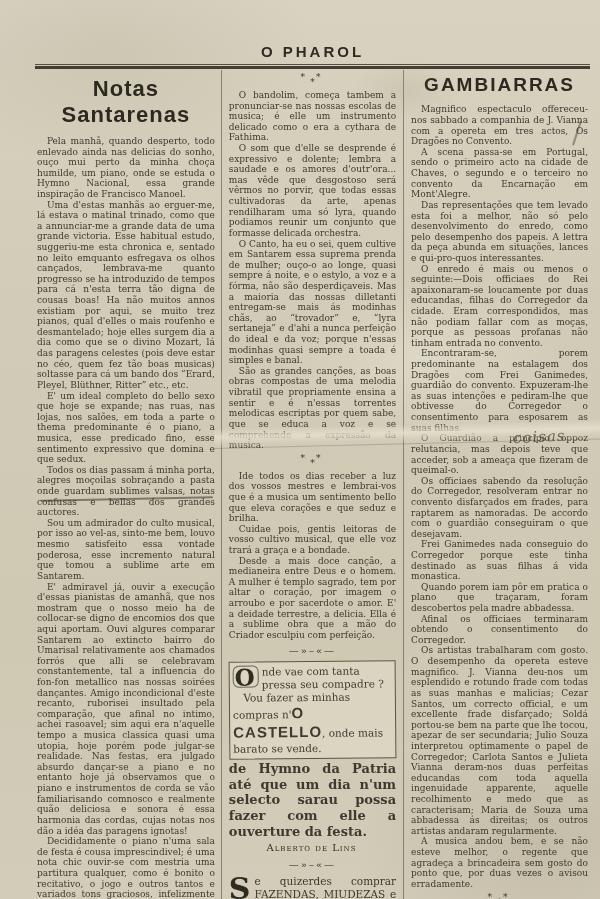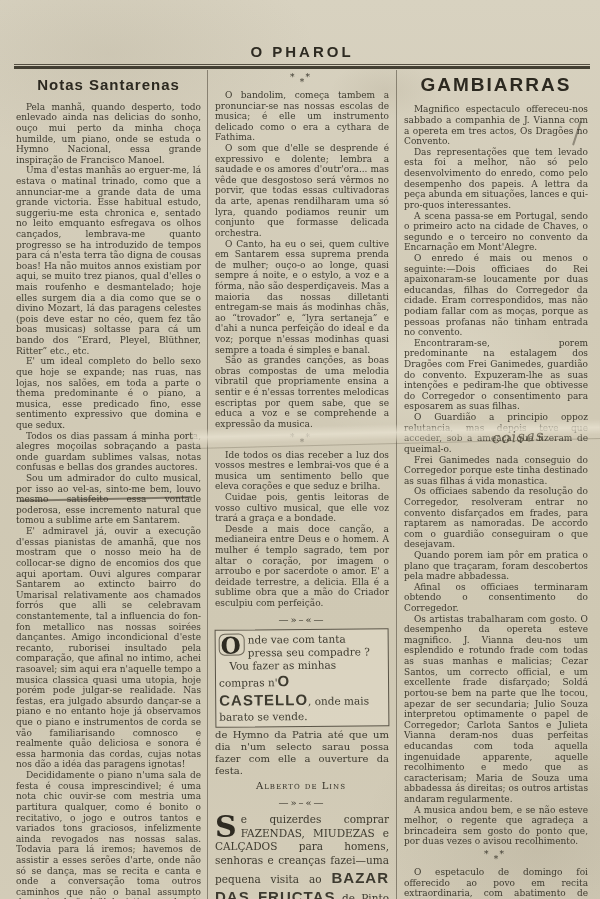--- a/index.html
+++ b/index.html
@@ -7,21 +7,21 @@
   body{
     width:600px; height:899px; overflow:hidden; position:relative;
     font-family:"DejaVu Serif", serif;
     color:#3d3a2f;
     background:
       radial-gradient(ellipse 300px 160px at 18% 6%, rgba(115,105,80,.10), transparent 70%),
       radial-gradient(ellipse 260px 200px at 90% 94%, rgba(110,100,78,.14), transparent 70%),
       radial-gradient(ellipse 200px 120px at 70% 40%, rgba(255,252,240,.25), transparent 70%),
       linear-gradient(180deg,#d8d2c0 0%, #d2cbb7 35%, #cfc8b3 70%, #d3ccb8 100%);
   }
-  .page{ position:absolute; inset:0; padding:6px 10px 0 14px; }
+  .page{ position:absolute; inset:0; padding:6px 10px 0 14px;margin-left:21px; }
 
   
   .masthead{ text-align:center; padding-top:36px; }
   .masthead h1{
     display:inline-block;
     font-family:"Liberation Sans", sans-serif;
     font-size:15px; font-weight:bold; letter-spacing:3px; color:#2e2b22;
   }
   .mast-rule{
     margin-top:3px; height:5px;
@@ -39,21 +39,21 @@
     border-left:1px solid rgba(74,68,54,.55);
     border-right:1px solid rgba(74,68,54,.55);
   }
   .col-right{ width:193px; padding:2px 2px 0 7px; }
 
   h2.art-title{
     font-family:"Liberation Sans", sans-serif;
     text-align:center; font-weight:bold; color:#2c2920;
     margin:4px 0 8px;
   }
-  .col-left h2.art-title{ font-size:15px; letter-spacing:1px; }
+  .col-left h2.art-title{ font-size:22px; letter-spacing:1px; }
   .col-right h2.art-title{ font-size:19px; letter-spacing:2px; margin-top:2px; }
 
   
   .asterism{ text-align:center; line-height:6px; margin:4px 0 5px; color:#3b382e; font-size:9px;}
   .asterism span{ display:block; letter-spacing:4px; }
   .asterism .ast2{ margin-top:-1px; letter-spacing:0; }
   .ornament{ text-align:center; font-size:10px; letter-spacing:2px; color:#3b382e; margin:5px 0 4px; }
 
   
   .dropcap{
@@ -64,21 +64,21 @@
     margin:2px 0 1px; padding:3px 4px 3px 3px;
     border:1px solid rgba(58,53,41,.8);
     background:rgba(232,226,209,.45);
     transform:rotate(-.5deg);
     font-size:10.5px; line-height:1.25; text-align:left;
   }
   .pasted-ad .dropcap{ font-size:23px; line-height:19px; padding:1px 3px 0 1px;
     border:1px solid rgba(58,53,41,.7); border-radius:6px; margin-right:3px;}
   .pasted-ad .ad-indent{ text-indent:1em; }
   .brand{ font-weight:bold; letter-spacing:1px; font-family:"Liberation Sans", sans-serif; font-size:15px;}
-  .continuation{ font-size:10px; line-height:1.2; margin-top:2px; }
+  .continuation{ font-size:13px; line-height:1.2; margin-top:2px;font-weight:bold; }
   .signature{ text-align:center; font-variant:small-caps; letter-spacing:1px;
     font-size:10px; margin:3px 2px 1px 0; color:#333026; }
 
   .big-ad{ font-size:10.5px; line-height:1.3; margin-top:1px; }
   .big-ad .dropcap{ font-size:30px; line-height:24px; padding:2px 4px 0 0; }
 
   
   .charadas h3{
     font-family:"Liberation Serif", serif; font-weight:normal;
     text-align:center; font-size:14px; letter-spacing:3px; color:#2e2b22; margin-top:4px;
@@ -170,31 +170,31 @@
 
       <div class="charadas">
         <h3>SECÇÃO CHARADISTICA</h3>
 
       </div>
     </section>
 
     <section class="col col-right">
       <h2 class="art-title">GAMBIARRAS</h2>
       <p class="para">Magnifico espectaculo offereceu-nos sabbado a companhia de J. Vianna com a opereta em tres actos, Os Dragões no Convento.</p>
+      <p class="para">A scena passa-se em Portugal, sendo o primeiro acto na cidade de Chaves, o segundo e o terceiro no convento da Encarnação em Mont'Alegre.</p>
       <p class="para">Das representações que tem levado esta foi a melhor, não só pelo desenvolvimento do enredo, como pelo desempenho dos papeis. A lettra da peça abunda em situações, lances e qui-pro-quos interessantes.</p>
-      <p class="para">A scena passa-se em Portugal, sendo o primeiro acto na cidade de Chaves, o segundo e o terceiro no convento da Encarnação em Mont'Alegre.</p>
       <p class="para">O enredo é mais ou menos o seguinte:—Dois officiaes do Rei apaixonaram-se loucamente por duas educandas, filhas do Corregedor da cidade. Eram correspondidos, mas não podiam fallar com as moças, porque as pessoas profanas não tinham entrada no convento.</p>
       <p class="para">Encontraram-se, porem predominante na estalagem dos Dragões com Frei Ganimedes, guardião do convento. Expuzeram-lhe as suas intenções e pediram-lhe que obtivesse do Corregedor o consentimento para esposarem as suas filhas.</p>
       <p class="para">O Guardião a principio oppoz relutancia, mas depois teve que acceder, sob a ameaça que fizeram de queimal-o.</p>
+      <p class="para">Os officiaes sabendo da resolução do Corregedor, resolveram entrar no convento disfarçados em frades, para raptarem as namoradas. De accordo com o guardião conseguiram o que desejavam.</p>
       <p class="para">Frei Ganimedes nada conseguio do Corregedor porque este tinha destinado as suas filhas á vida monastica.</p>
-      <p class="para">Os officiaes sabendo da resolução do Corregedor, resolveram entrar no convento disfarçados em frades, para raptarem as namoradas. De accordo com o guardião conseguiram o que desejavam.</p>
       <p class="para">Quando porem iam pôr em pratica o plano que traçaram, foram descobertos pela madre abbadessa.</p>
       <p class="para">Afinal os officiaes terminaram obtendo o consentimento do Corregedor.</p>
       <p class="para">Os artistas trabalharam com gosto. O desempenho da opereta esteve magnifico. J. Vianna deu-nos um esplendido e rotundo frade com todas as suas manhas e malicias; Cezar Santos, um correcto official, e um excellente frade disfarçado; Soldá portou-se bem na parte que lhe tocou, apezar de ser secundaria; Julio Souza interpretou optimamente o papel de Corregedor; Carlota Santos e Julieta Vianna deram-nos duas perfeitas educandas com toda aquella ingenuidade apparente, aquelle recolhimento e medo que as caracterisam; Maria de Souza uma abbadessa ás direitas; os outros artistas andaram regularmente.</p>
-      <p class="para">A musica andou bem, e se não esteve melhor, o regente que agradeça a brincadeira sem gosto do ponto que, por duas vezes o avisou recolhimento.</p>
+      <p class="para">A musica andou bem, e se não esteve melhor, o regente que agradeça a brincadeira sem gosto do ponto que, por duas vezes o avisou erradamente.</p>
       <div class="asterism">
         <span>* *</span>
         <span class="ast2">*</span>
       </div>
       <p class="para">O espetaculo de domingo foi offerecido ao povo em recita extraordinaria, com abatimento de preços.</p>
 
     </section>
   </div>
 
   <div class="fold-band"></div>

